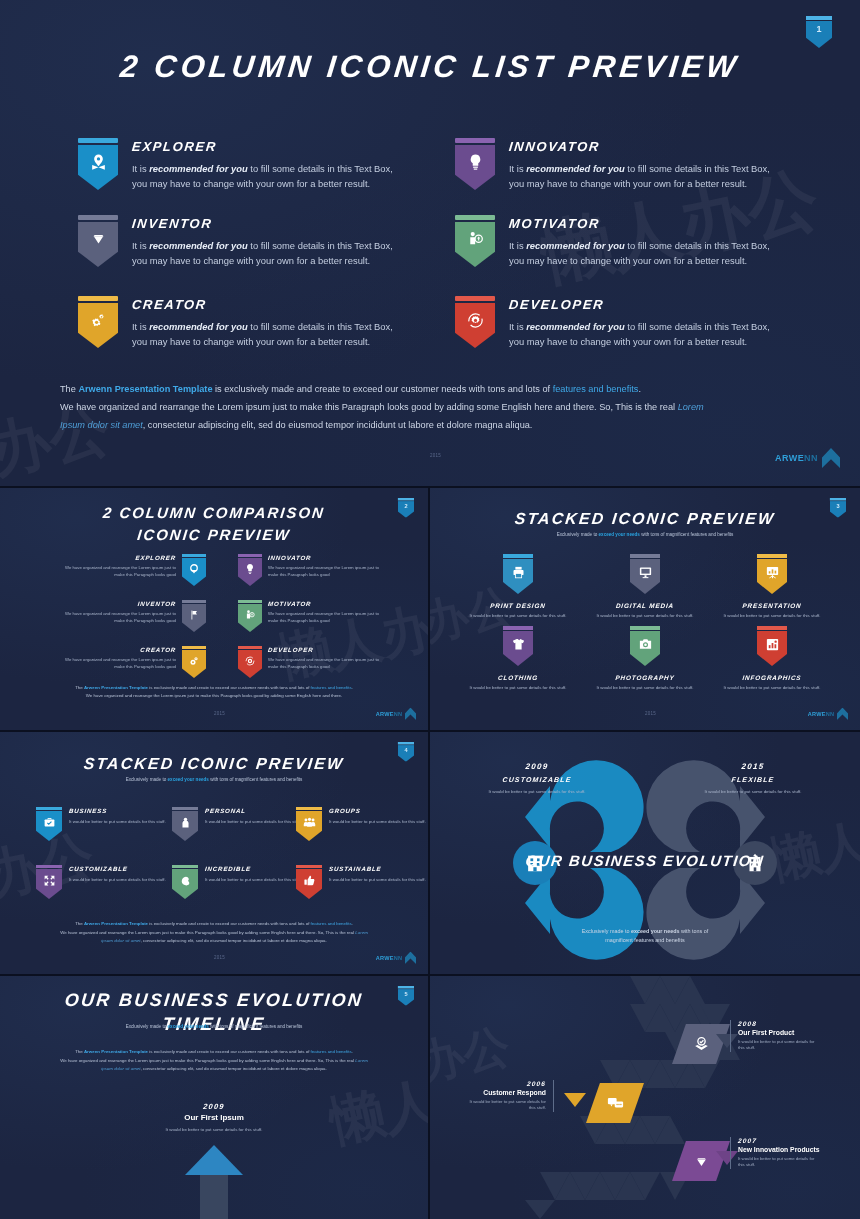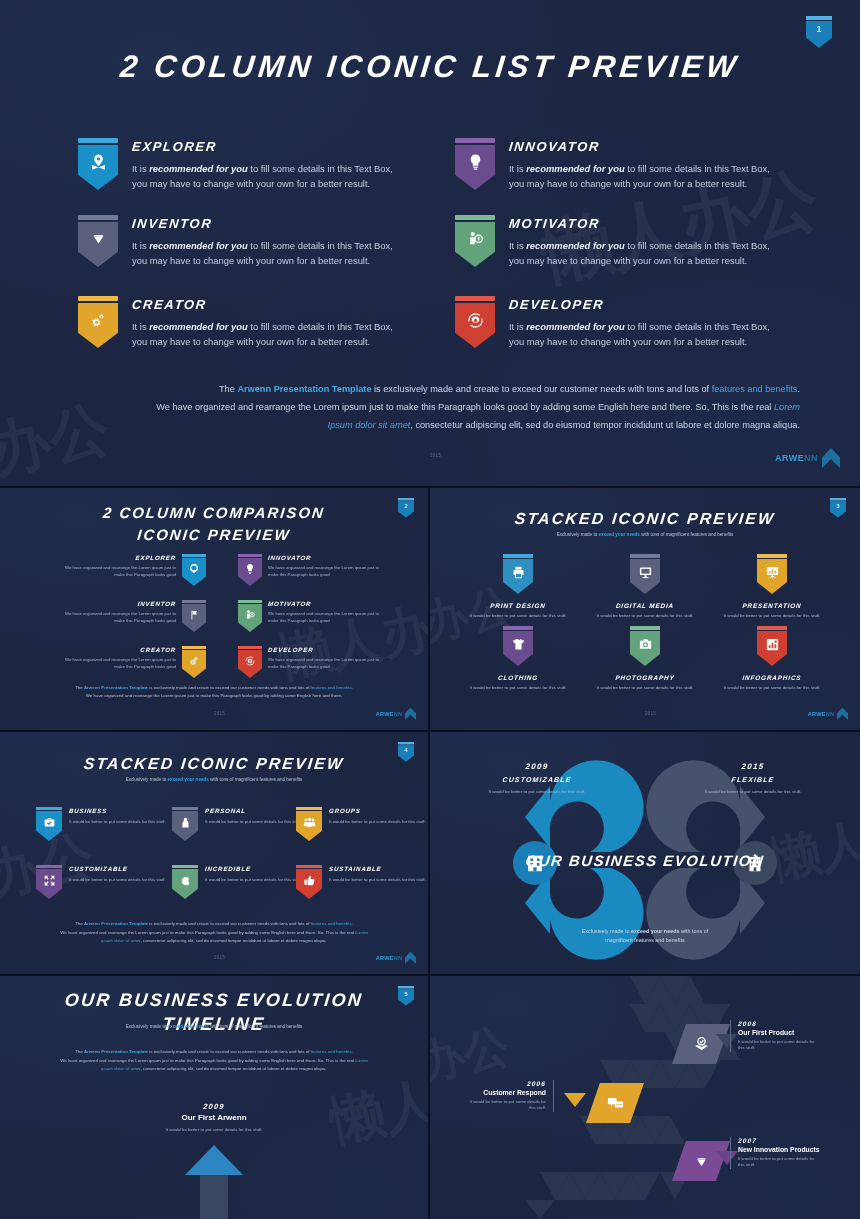--- a/index.html
+++ b/index.html
@@ -56,21 +56,21 @@
     clip-path: polygon(0 0, 100% 0, 100% 66%, 50% 100%, 0 66%);
     display:flex; align-items:flex-start; justify-content:center; padding-top:8px;
   }
   .shield svg { width:19px; height:19px; fill:#fff; }
   .itxt { padding-top:1px; }
   .itxt h3 { font-size:13px; line-height:15px; margin-bottom:7px; }
   .itxt p  { font-size:9.4px; line-height:15px; color:#c4cee0; max-width:272px; }
   .itxt p b { color:#e7edf7; font-style:italic; }
 
   
-  #slide1 .para { position:absolute; left:60px; right:60px; top:380px; text-align:right;
+  #slide1 .para { position:absolute; left:60px; right:60px; top:380px; text-align:left;
                   font-size:9.2px; line-height:18px; color:#cdd6e6; }
   .lnk { color:#3fa9e8; }
   .lnk-i { color:#4f9fd8; font-style:italic; }
   .lnk-b { color:#3fa9e8; font-weight:700; }
 
   .footer-logo { position:absolute; display:flex; align-items:center; gap:4px; }
   .footer-logo .lt { font-size:9px; font-weight:700; letter-spacing:.05em; color:#2f9fd8; }
   .footer-logo .lt i { color:#1d6f9e; font-style:normal; }
   .footer-logo .mark { width:18px; height:20px; background:#1d6f9e;
         clip-path: polygon(50% 0, 100% 48%, 100% 100%, 50% 56%, 0 100%, 0 48%); }
@@ -703,21 +703,21 @@
   </div>
 
   <div style="position:absolute; left:36px; right:36px; top:72px; text-align:center; font-size:4.4px; line-height:8.5px; color:#b7c2d6;">
     <span>The </span><span class="lnk-b">Arwenn Presentation Template</span><span> is exclusively made and create to exceed our customer needs with tons and lots of </span><span class="lnk">features and benefits</span><span>.</span><br>
     <span>We have organized and rearrange the Lorem ipsum just to make this Paragraph looks good by adding some English here and there. So, This is the real </span><span class="lnk-i">Lorem</span><br>
     <span class="lnk-i">ipsum dolor sit amet</span><span>, consectetur adipiscing elit, sed do eiusmod tempor incididunt ut labore et dolore magna aliqua.</span>
   </div>
 
   <div class="tl-block" style="top:126px;">
     <div class="yr disp">2009</div>
-    <div class="tt">Our First Arwenn</div>
+    <div class="tt">Our First Ipsum</div>
     <p>It would be better to put some details for this stuff.</p>
   </div>
 
   <div class="tri-up" style="left:185px; top:169px;"></div>
   <div class="tl-bar" style="left:200px; top:199px; height:44px;"></div>
 </div>
 
 <div class="slide" id="slide7">
   <div class="wm" style="left:-12px; top:48px; font-size:46px; transform:rotate(-12deg);">办公</div>
 

